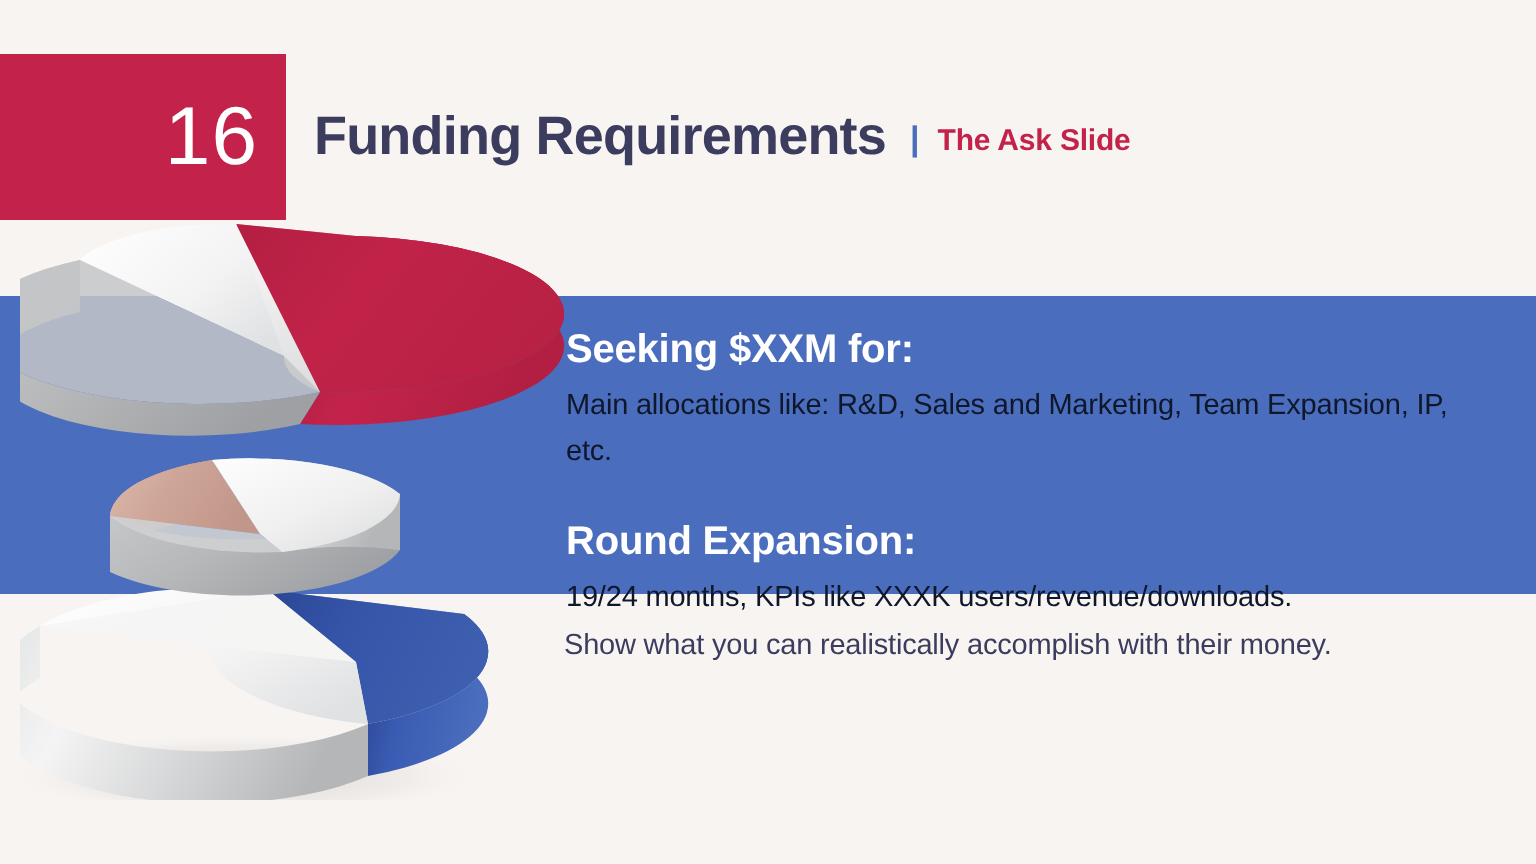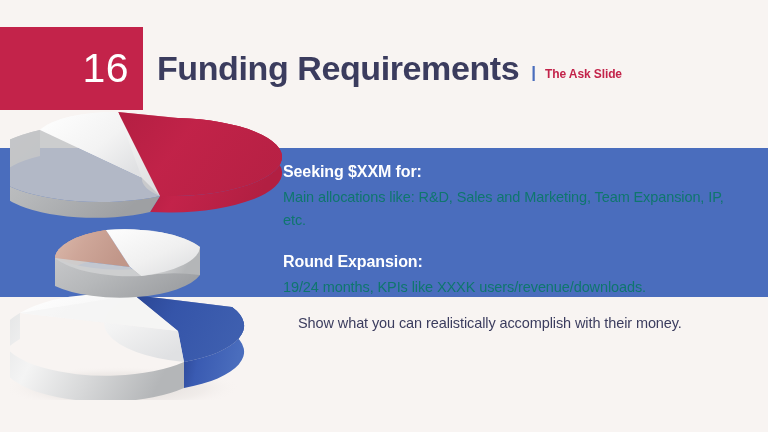--- a/index.html
+++ b/index.html
@@ -64,71 +64,71 @@
     line-height: 1;
   }
   .title-wrap {
     display: flex;
     align-items: baseline;
     padding-left: 14px;
     white-space: nowrap;
   }
   .slide-title {
     color: #3b3c5e;
-    font-size: 34px;
+    font-size: 27px;
     font-weight: bold;
     letter-spacing: -0.4px;
   }
   .title-sep {
     color: #4a6dbd;
     font-size: 17px;
     font-weight: bold;
     margin: 0 9px 0 12px;
     position: relative;
     top: -2px;
   }
   .title-tag {
     color: #c3234a;
-    font-size: 12px;
+    font-size: 15px;
     font-weight: bold;
     letter-spacing: -0.1px;
     position: relative;
     top: -2px;
   }
 
   
   .content {
     position: absolute;
     left: 283px;
     top: 160px;
     width: 450px;
   }
   .block {
     margin-bottom: 17px;
   }
   .block:last-child { margin-bottom: 0; }
   .lead {
     color: #ffffff;
-    font-size: 16px;
+    font-size: 20px;
     font-weight: bold;
     line-height: 1.55;
     margin: 0 0 1px 0;
     letter-spacing: -0.1px;
   }
   .body-text {
-    color: #0f766e;
+    color: #0f172a;
     font-size: 14.5px;
     font-weight: normal;
     line-height: 1.62;
     margin: 0;
     letter-spacing: -0.1px;
   }
   .footnote {
     position: absolute;
-    left: 298px;
+    left: 282px;
     top: 313px;
     width: 470px;
     color: #3b3c5e;
     font-size: 14.5px;
     line-height: 1.5;
     letter-spacing: -0.1px;
   }
 
   
   .illustration {

